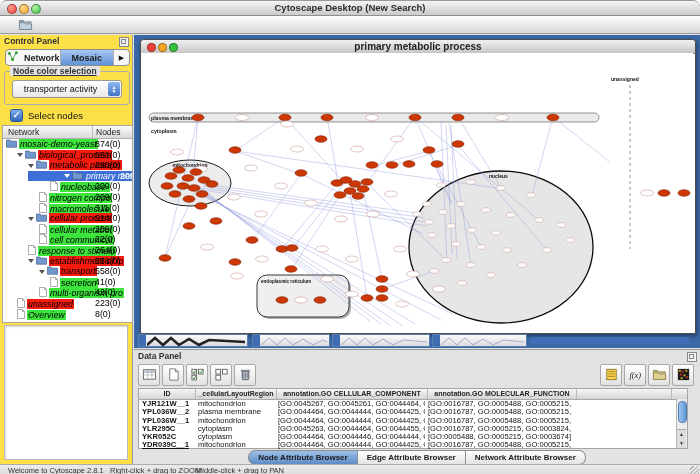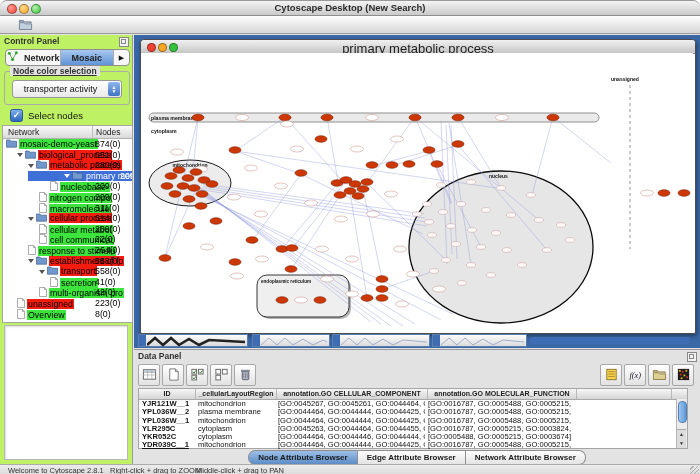--- a/index.html
+++ b/index.html
@@ -17,21 +17,21 @@
   .toolbar{position:absolute;left:0;top:15px;width:700px;height:18px;
     background:linear-gradient(#fefefe,#d7d7d7);border-bottom:1px solid #9a9a9a;
     display:flex;align-items:flex-start;padding:0 16px;box-sizing:border-box;flex-direction:column;}
   .tb-btn{width:18px;height:17px;display:flex;align-items:center;justify-content:center;flex:0 0 auto;}
   .tb-sep{width:1px;height:14px;background:#b3b3b3;margin:0 5px;flex:0 0 auto;}
   .tb-search-label{font-size:9px;color:#222;margin:0 4px 0 6px;}
   .tb-combo{width:78px;height:12px;background:#fff;border:1px solid #8a8a8a;border-radius:2px;position:relative;flex:0 0 auto;}
   .tb-combo .arrowbox{position:absolute;right:0;top:0;width:11px;height:12px;border-left:1px solid #aaa;
      background:linear-gradient(#fdfdfd,#d8d8d8);font-size:6px;color:#333;text-align:center;line-height:12px;}
   
-  .cpanel{position:absolute;left:0;top:34px;width:133px;bottom:11px;background:#bef264;border-right:1px solid #9a9a9a;box-sizing:border-box;}
+  .cpanel{position:absolute;left:0;top:34px;width:133px;bottom:11px;background:#fde047;border-right:1px solid #9a9a9a;box-sizing:border-box;}
   .panel-head{height:12px;font-size:8.5px;font-weight:bold;color:#333;padding:1px 4px;position:relative;}
   .float-ico{position:absolute;right:3px;top:2px;width:8px;height:8px;border:1px solid #888;background:#f2f2f2;}
   .float-ico:before{content:"";position:absolute;left:1px;top:1px;width:3px;height:3px;border:1px solid #888;}
   .cp-tabs{position:absolute;left:5px;top:14px;width:123px;height:15px;display:flex;border:1px solid #8e8e8e;border-radius:4px;overflow:hidden;background:#f7f7f7;}
   .cp-tab{flex:1;display:flex;align-items:center;justify-content:center;gap:3px;font-size:9px;font-weight:bold;color:#222;border-right:1px solid #adadad;}
   .cp-tab.sel{background:linear-gradient(#a9c8ef,#5f93d8);}
   .cp-tab-more{width:15px;display:flex;align-items:center;justify-content:center;font-size:7px;color:#111;}
   .groupbox{position:absolute;left:4px;top:36px;width:124px;height:32px;border:1px solid #ababab;border-radius:3px;}
   .groupbox .legend{position:absolute;left:5px;top:-6px;background:#e3e3e3;padding:0 3px;font-size:8.5px;font-weight:bold;color:#333;text-decoration:underline;}
   .dropdown{position:absolute;left:7px;top:8px;width:108px;height:16px;background:linear-gradient(#ffffff,#e9e9e9);
@@ -43,36 +43,36 @@
   .checkbox{width:11px;height:11px;border-radius:2.5px;background:linear-gradient(#7fb0ec,#2e67bd);border:1px solid #2a569b;
      color:#fff;font-size:9px;line-height:10px;text-align:center;font-weight:bold;}
   .checkrow .lbl{font-size:9.5px;color:#111;}
   
   .tree{position:absolute;left:2px;top:90px;width:129px;height:196px;background:#fff;border:1px solid #a5a5a5;overflow:hidden;}
   .tree-head{height:12px;background:linear-gradient(#fafafa,#d9d9d9);border-bottom:1px solid #b0b0b0;font-size:8.5px;color:#222;position:relative;}
   .tree-head .c1{position:absolute;left:5px;top:1px;}
   .tree-head .c2{position:absolute;left:93px;top:1px;}
   .tree-head .div{position:absolute;left:89px;top:0;bottom:0;width:1px;background:#bdbdbd;}
   .tree-row{position:relative;height:10.6px;font-size:8.8px;line-height:10.6px;white-space:nowrap;}
-  .tree-row .chip{padding:0 1px;color:#000;}
+  .tree-row .chip{padding:0 1px;color:#000;font-style:italic;}
   .tree-row .cnt{position:absolute;left:92px;top:0;color:#000;}
   .tree-row.sel{background:#3d6fd7;margin-left:25px;}
   .tree-row.sel .chip,.tree-row.sel .cnt{color:#fff;}
   .tri{display:inline-block;width:0;height:0;border-left:3.5px solid transparent;border-right:3.5px solid transparent;border-top:4.5px solid #555;margin-right:2px;vertical-align:middle;}
   .tree-row.sel .tri{border-top-color:#fff;}
   .ticon{display:inline-block;vertical-align:-1px;margin-right:2px;}
   .hl-green{background:#3ce43c;}
   .hl-red{background:#f51b0f;}
   .birdseye{position:absolute;left:4px;top:290px;bottom:4px;right:4px;background:#fff;border:1px solid #b9b9b9;box-shadow:inset 1px 1px 2px rgba(0,0,0,.15);}
   
   .desktop{position:absolute;left:134px;top:34px;width:566px;height:313px;background:#3a67a5;}
   .netwin{position:absolute;left:6px;top:4px;width:554px;height:293px;border:1px solid #4d4d4d;border-radius:4px 4px 2px 2px;
      background:#fff;box-shadow:1px 2px 4px rgba(0,0,0,.4);}
   .netwin .wtitle{height:13px;background:linear-gradient(#f1f1f1,#c6c6c6);border-bottom:1px solid #8d8d8d;border-radius:4px 4px 0 0;position:relative;}
-  .netwin .wtitle .title{position:absolute;left:0;right:0;top:1px;text-align:center;font-size:13px;font-weight:normal;color:#222;}
+  .netwin .wtitle .title{position:absolute;left:0;right:0;top:1px;text-align:center;font-size:10px;font-weight:bold;color:#222;}
   .wtl{position:absolute;top:3px;width:7px;height:7px;border-radius:50%;border:.5px solid rgba(0,0,0,.35);}
   .wtl.red{left:6px;background:#ee4135;}
   .wtl.yel{left:17px;background:#f5a623;}
   .wtl.grn{left:28px;background:#35c13e;}
   .canvas{position:absolute;left:0;top:13px;width:552px;height:278px;background:#fff;overflow:hidden;}
   .mini-strip{position:absolute;left:0;bottom:1px;height:13px;width:566px;}
   .mini-thumb{position:absolute;top:0;height:13px;background:linear-gradient(#fbfbfb,#dcdcdc);border:1px solid #5a7eae;box-sizing:border-box;}
   .mini-thumb .bluebar{position:absolute;left:0;top:0;bottom:0;width:7px;background:#3f6db3;}
   .mini-bar{position:absolute;top:3px;height:7px;background:#3f6db3;border-radius:2px;}
   

